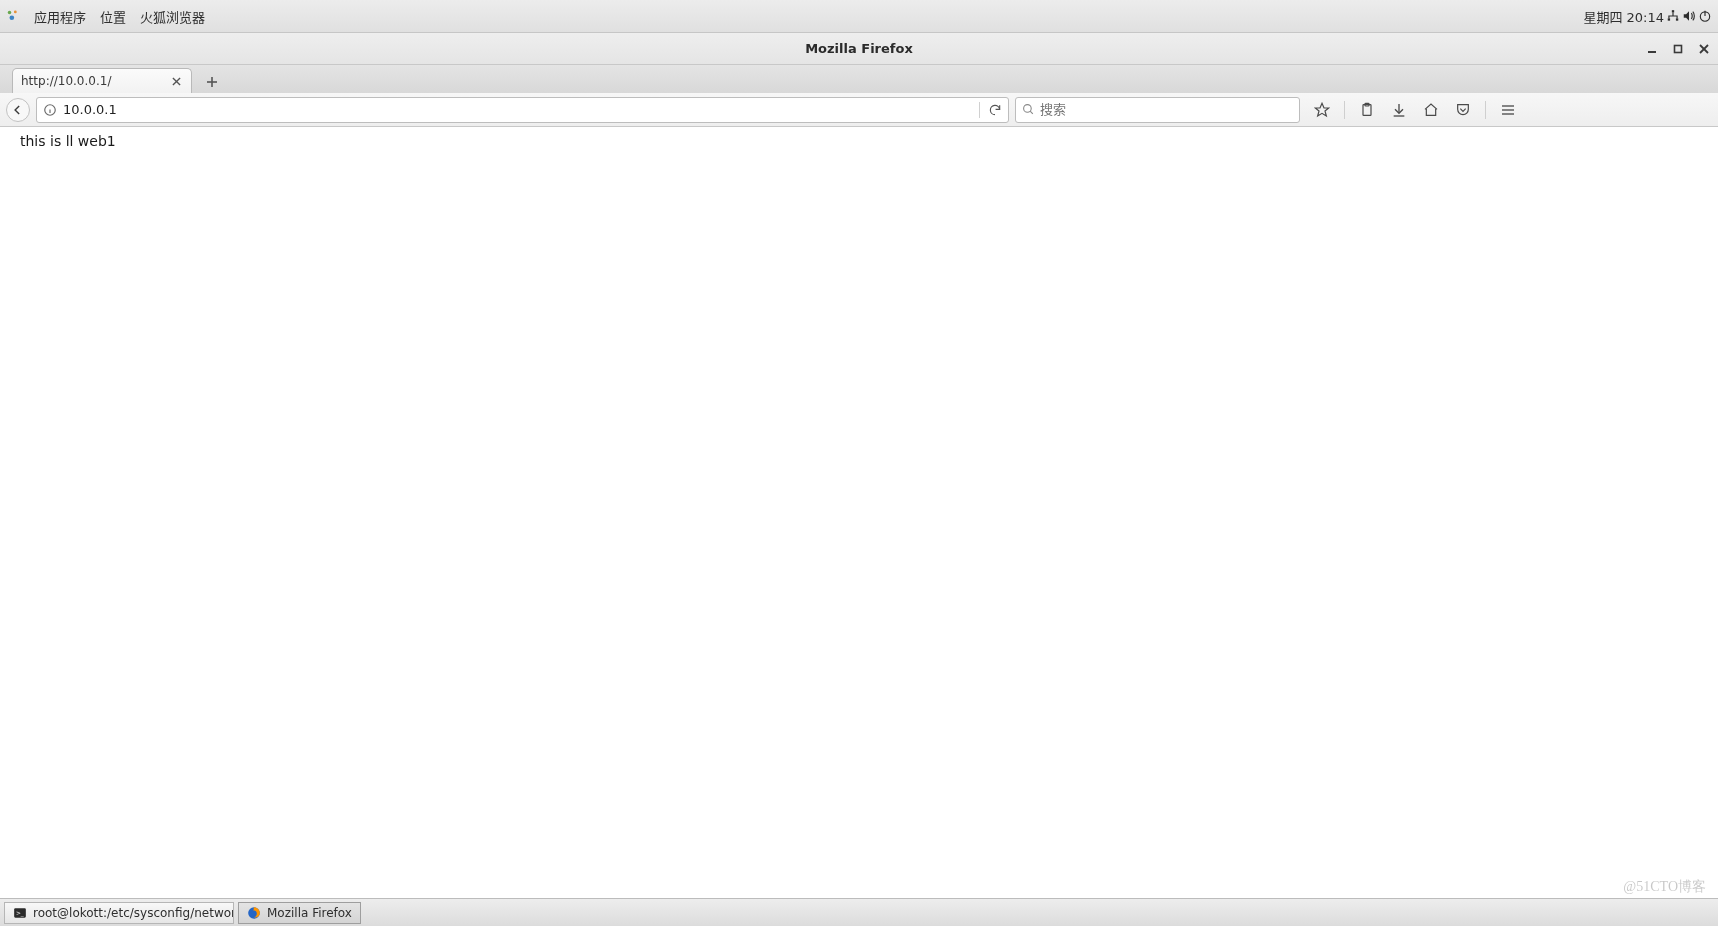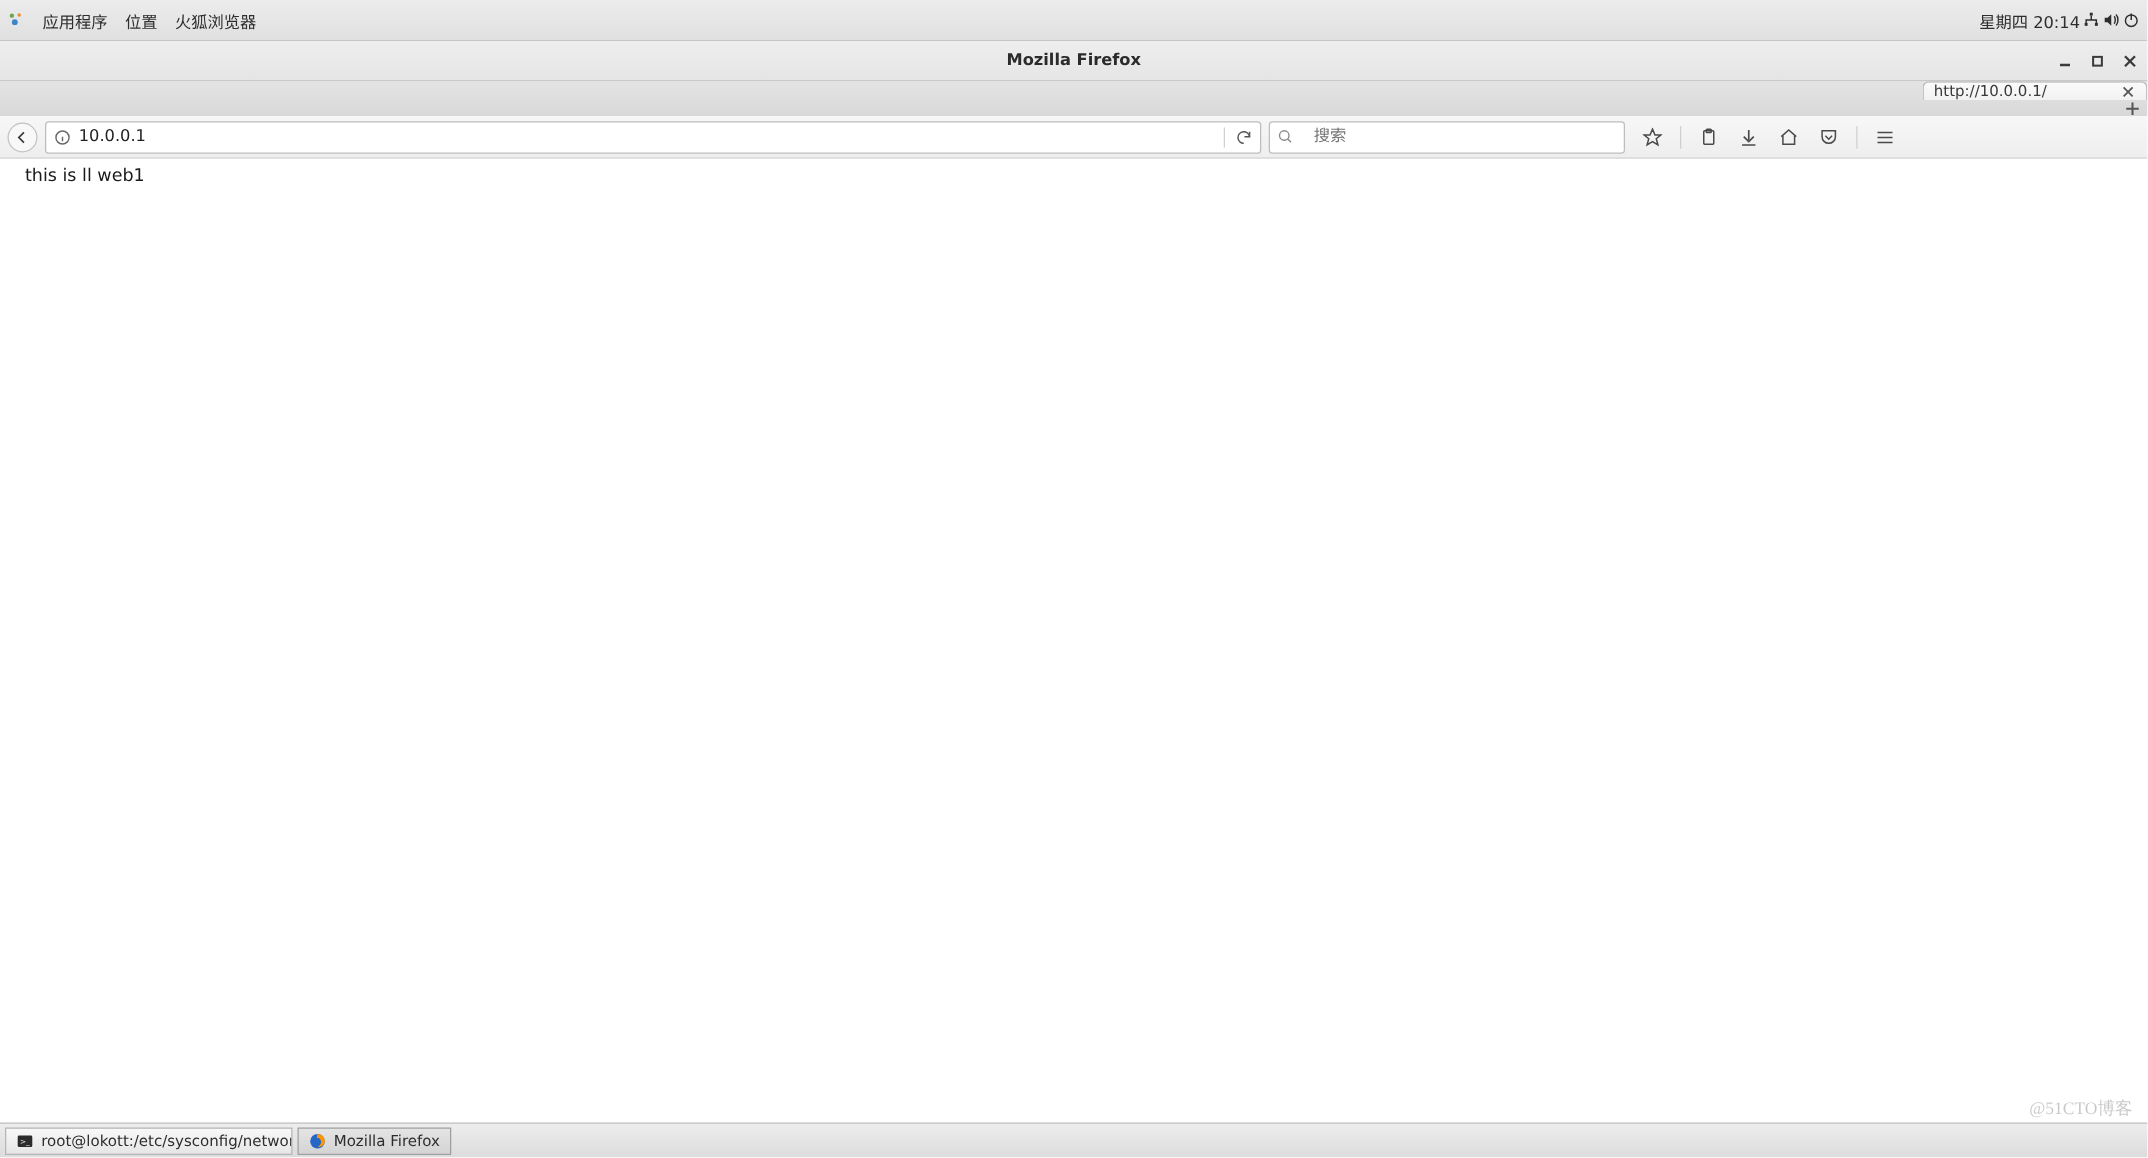--- a/index.html
+++ b/index.html
@@ -34,21 +34,20 @@
     font-size: 14px; color: #3a3a3a;
   }
   .win-btn { width: 16px; height: 16px; display: flex; align-items: center; justify-content: center; cursor: pointer; }
 
   
   .tab-strip {
     height: 28px; width: 100%;
     background: linear-gradient(#e4e4e4, #d8d8d8);
     display: flex; align-items: flex-end;
     padding-left: 12px;
-    flex-direction: column;
   }
   .browser-tab {
     height: 25px; width: 180px;
     background: linear-gradient(#fbfbfb, #f2f2f2);
     border: 1px solid #b9b9b9;
     border-bottom: none;
     border-top-left-radius: 5px;
     border-top-right-radius: 5px;
     display: flex; align-items: center;
     padding: 0 8px;
@@ -101,21 +100,21 @@
     height: 100%;
   }
   .urlbar-sep { width: 1px; height: 16px; background: #d0d0d0; margin: 0 6px; }
   .urlbar-reload { width: 18px; height: 18px; display:flex; align-items:center; justify-content:center; color:#555; cursor:pointer; }
 
   .searchbar {
     width: 285px; height: 26px;
     border: 1px solid #bdbdbd; border-radius: 3px;
     background: #ffffff;
     display: flex; align-items: center;
-    padding: 0 6px; gap: 16px;
+    padding: 0 6px; gap: 5px;
   }
   .search-input {
     flex: 1; border: none; outline: none;
     font-size: 13px; color: #888; background: transparent;
   }
   .toolbar-icons { display: flex; align-items: center; gap: 12px; margin-left: 6px; color:#4a4a4a; }
   .tb-icon { width: 20px; height: 20px; display:flex; align-items:center; justify-content:center; cursor:pointer; }
   .tb-sep { width: 1px; height: 18px; background: #cfcfcf; }
 
   

